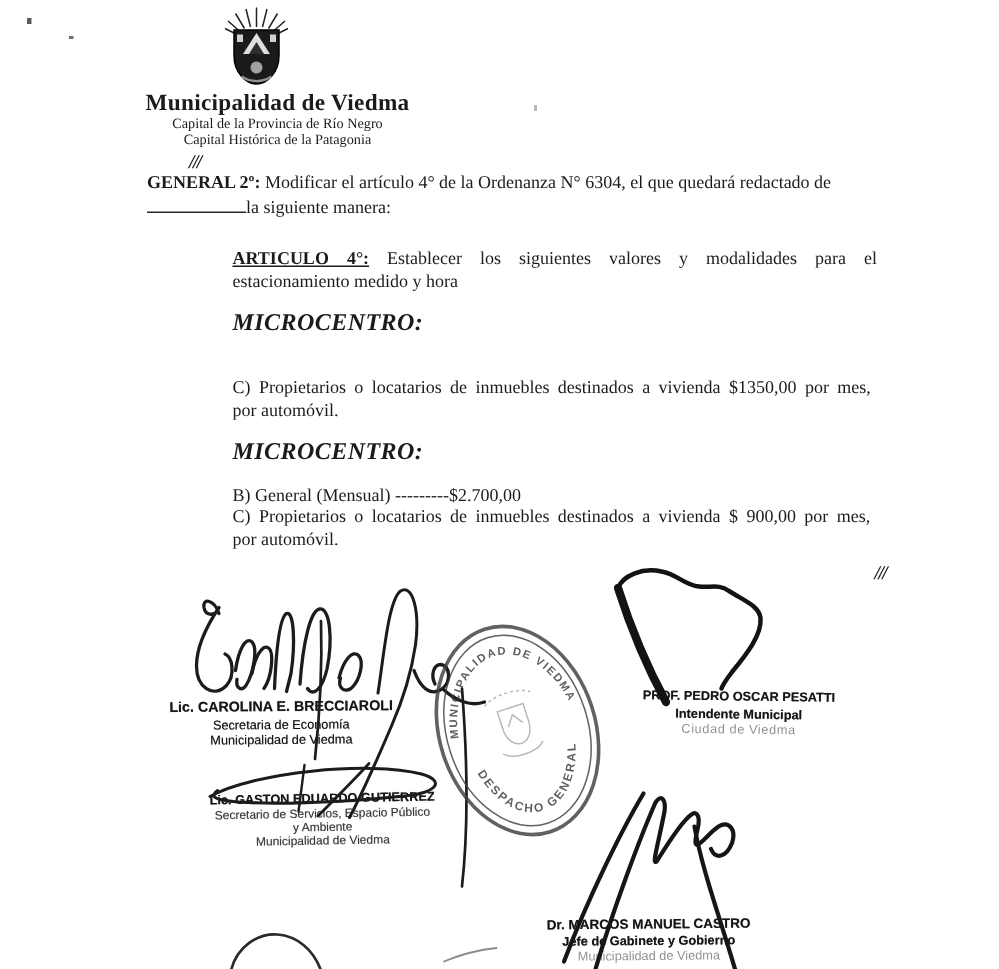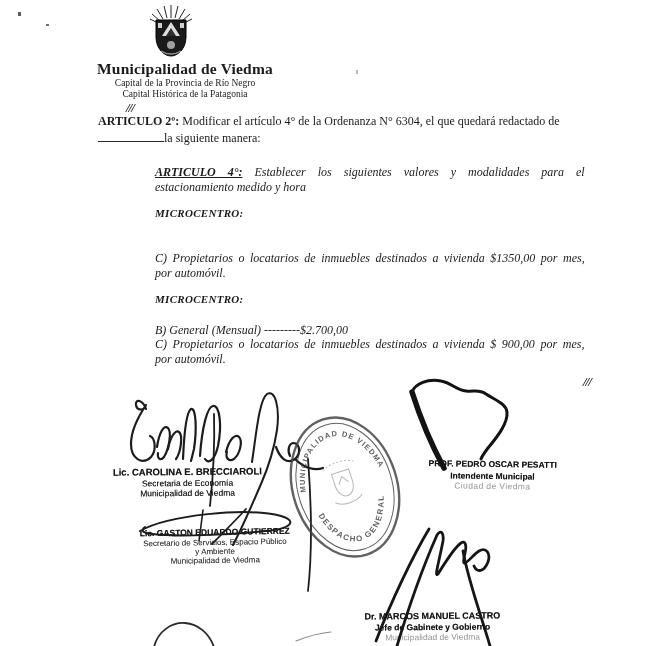--- a/index.html
+++ b/index.html
@@ -3,29 +3,29 @@
 <meta charset="utf-8">
 <style>
   html,body { margin:0; padding:0; background:#888; }
   .page {
     position:relative; width:666px; height:646px; background:#ffffff;
     font-family:"Liberation Serif", serif; color:#1b1b1b; overflow:hidden;
   }
   .abs { position:absolute; }
   .nowrap { white-space:nowrap; }
   .body12 { font-size:12px; line-height:14px; }
-  .it { font-style:italic; }
+  .it { }
   .b { font-weight:bold; }
   .center { text-align:center; }
   .orgtitle { font-size:15.5px; font-weight:bold; letter-spacing:.2px; }
   .orgsub { font-size:9.5px; }
   .slashes { font-size:13px; font-weight:bold; font-style:italic; letter-spacing:-1px; }
   .ul { text-decoration:underline; }
   .blank-ul { display:inline-block; width:66px; height:11px; border-bottom:1.2px solid #2a2a2a; }
-  .sectitle { font-size:11px; font-weight:bold; font-style:italic; letter-spacing:.3px; }
+  .sectitle { font-size:16px; font-weight:bold; font-style:italic; letter-spacing:.3px; }
   .just1 { word-spacing:9px; }
   .just2 { word-spacing:2.6px; }
   .sigblock { font-family:"Liberation Sans", sans-serif; text-align:center;
               color:#151515; text-shadow:0 0 .5px rgba(0,0,0,.55); }
   .signame { font-weight:bold; }
   .sigrole { font-weight:bold; }
   .faint { color:rgba(0,0,0,.45); text-shadow:none; }
   .semifaint { color:rgba(0,0,0,.6); }
   svg { display:block; }
   .speck { position:absolute; background:#333; }
@@ -51,21 +51,21 @@
     <circle cx="22" cy="42" r="4" fill="#e8e8e8" opacity=".65"></circle>
     <path d="M12,48 c6,4 14,4 20,0" stroke="#e8e8e8" stroke-width="1.5" fill="none" opacity=".6"></path>
   </svg>
 
   <div class="abs orgtitle center" style="left:90px;top:60px;width:190px">Municipalidad de Viedma</div>
   <div class="abs orgsub center" style="left:90px;top:89px;width:190px">Capital Histórica de la Patagonia</div>
   <div class="abs orgsub center" style="left:90px;top:78px;width:190px">Capital de la Provincia de Río Negro</div>
   <div class="abs slashes" style="left:126px;top:100px">///</div>
 
   <div class="abs body12 nowrap" style="left:98px;top:114px">
-    <span class="b">ARTICULO 2º:</span>
+    <span class="b">GENERAL 2º:</span>
     <span>Modificar el artículo 4° de la Ordenanza N° 6304, el que quedará redactado de</span>
   </div>
   <div class="abs body12 nowrap" style="left:98px;top:130px">
     <span class="blank-ul"></span><span>la siguiente manera:</span>
   </div>
 
   <div class="abs body12 it nowrap just1" style="left:155px;top:165px">
     <span class="b ul">ARTICULO 4°:</span>
     <span>Establecer los siguientes valores y modalidades para el</span>
   </div>

